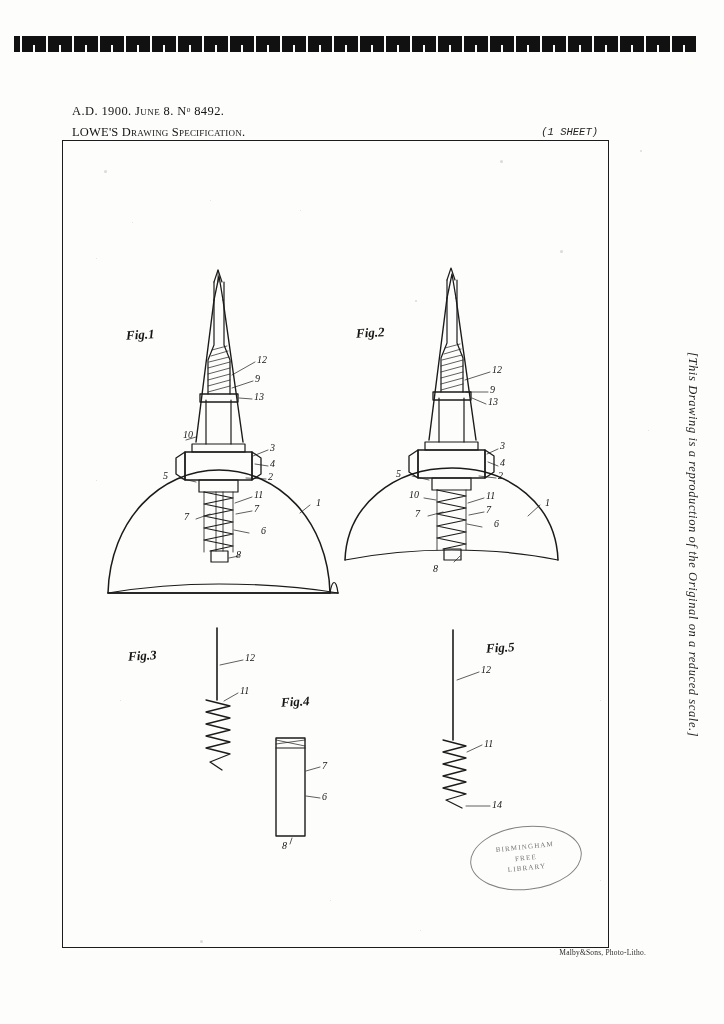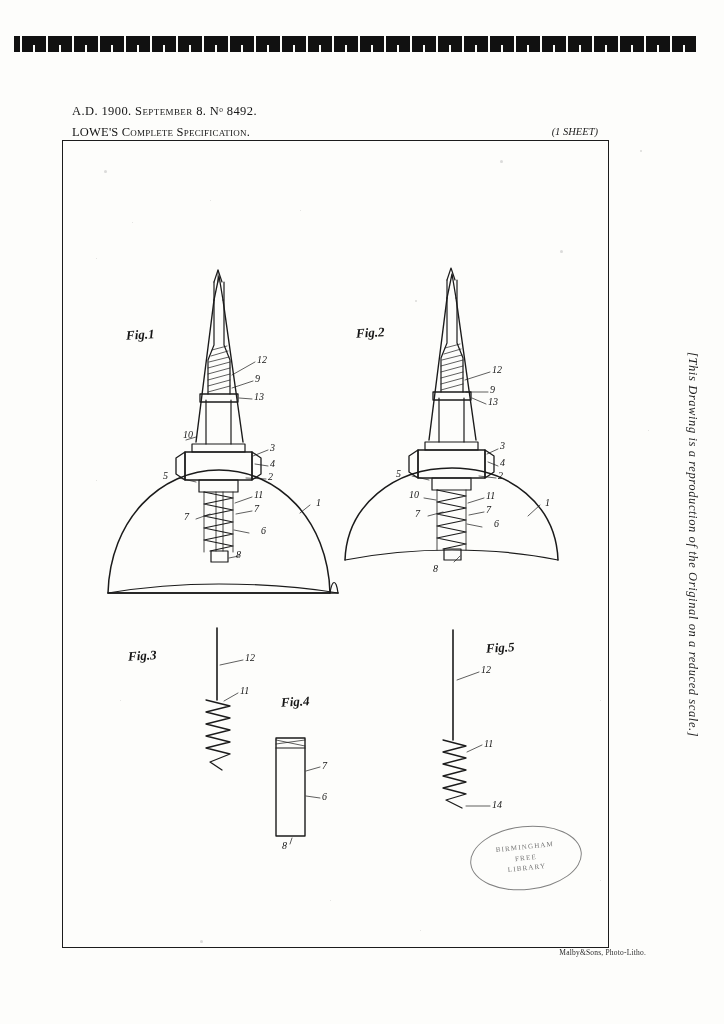--- a/index.html
+++ b/index.html
@@ -28,21 +28,21 @@
   }
   .header{
     position:absolute;left:72px;top:104px;
     font-family:"Liberation Serif", serif;
     font-size:12.5px;letter-spacing:.4px;color:#151515;
   }
   .header .line1{ font-variant:small-caps; }
   .header .line2{ margin-top:6px;font-variant:small-caps;letter-spacing:.2px; }
   .sheet-note{
     position:absolute;right:126px;top:126px;
-    font-size:10.5px;font-style:italic;font-variant:small-caps;color:#222;
+    font-size:10.5px;font-style:italic;font-variant:small-caps;color:#222;font-family:Liberation Mono, monospace;
   }
   .frame{
     position:absolute;left:62px;top:140px;width:545px;height:806px;
     border:1.6px solid #1c1c1c;background:transparent;
   }
   .sidenote{
     position:absolute;right:24px;top:352px;
     width:20px;height:420px;
     font-size:12.5px;font-style:italic;color:#1e1e1e;
     writing-mode:vertical-rl;
@@ -127,22 +127,22 @@
       <div class="tickhalf" style="left: 591px;"></div>
       <div class="tick" style="left: 604px;"></div>
       <div class="tickhalf" style="left: 617px;"></div>
       <div class="tick" style="left: 630px;"></div>
       <div class="tickhalf" style="left: 643px;"></div>
       <div class="tick" style="left: 656px;"></div>
       <div class="tickhalf" style="left: 669px;"></div>
     </div>
 
   <div class="header">
-    <div class="line1">A.D. 1900. September 8. Nᵒ 8492.</div>
-    <div class="line2">LOWE'S Complete Specification.</div>
+    <div class="line1">A.D. 1900. June 8. Nᵒ 8492.</div>
+    <div class="line2">LOWE'S Drawing Specification.</div>
   </div>
   <div class="sheet-note">(1 SHEET)</div>
 
   <div class="frame"></div>
 
   <div class="sidenote">[This Drawing is a reproduction of the Original on a reduced scale.]</div>
 
   <div class="credit">Malby&amp;Sons, Photo-Litho.</div>
 
   <div class="stamp">

